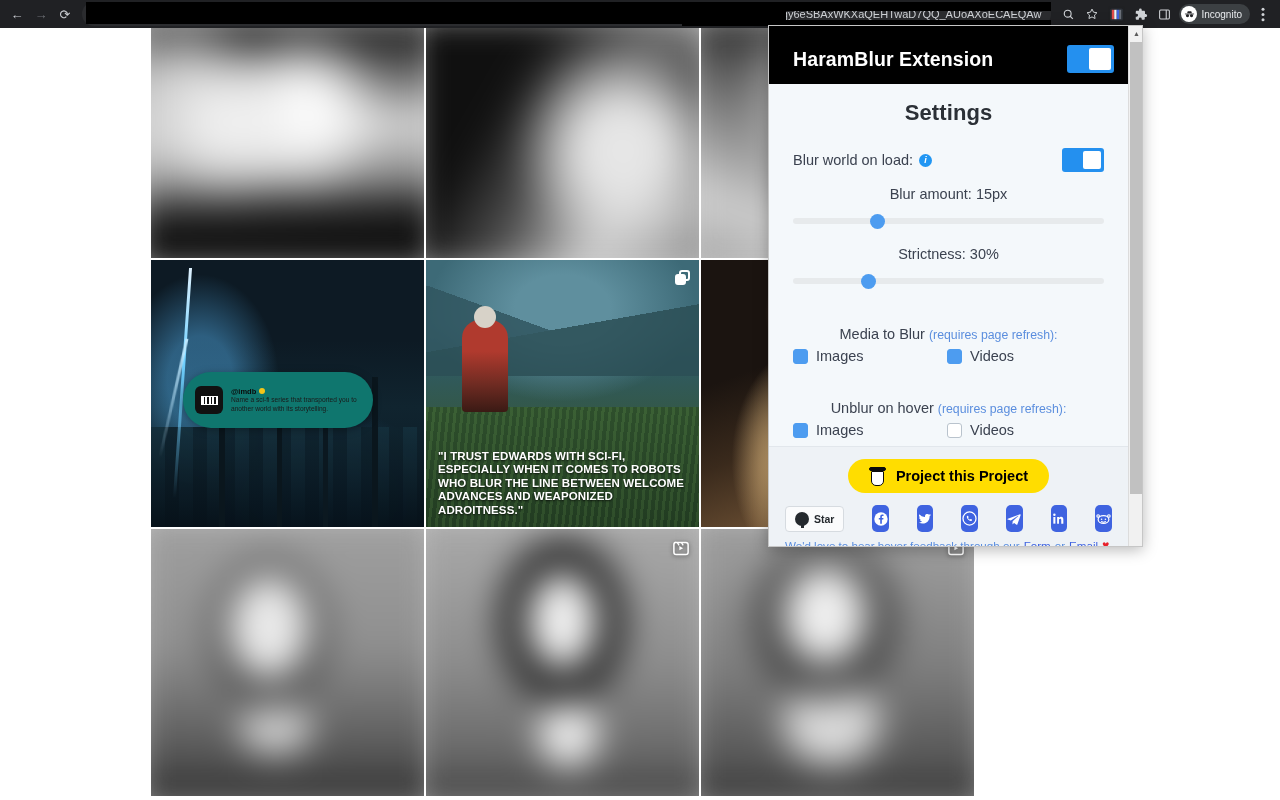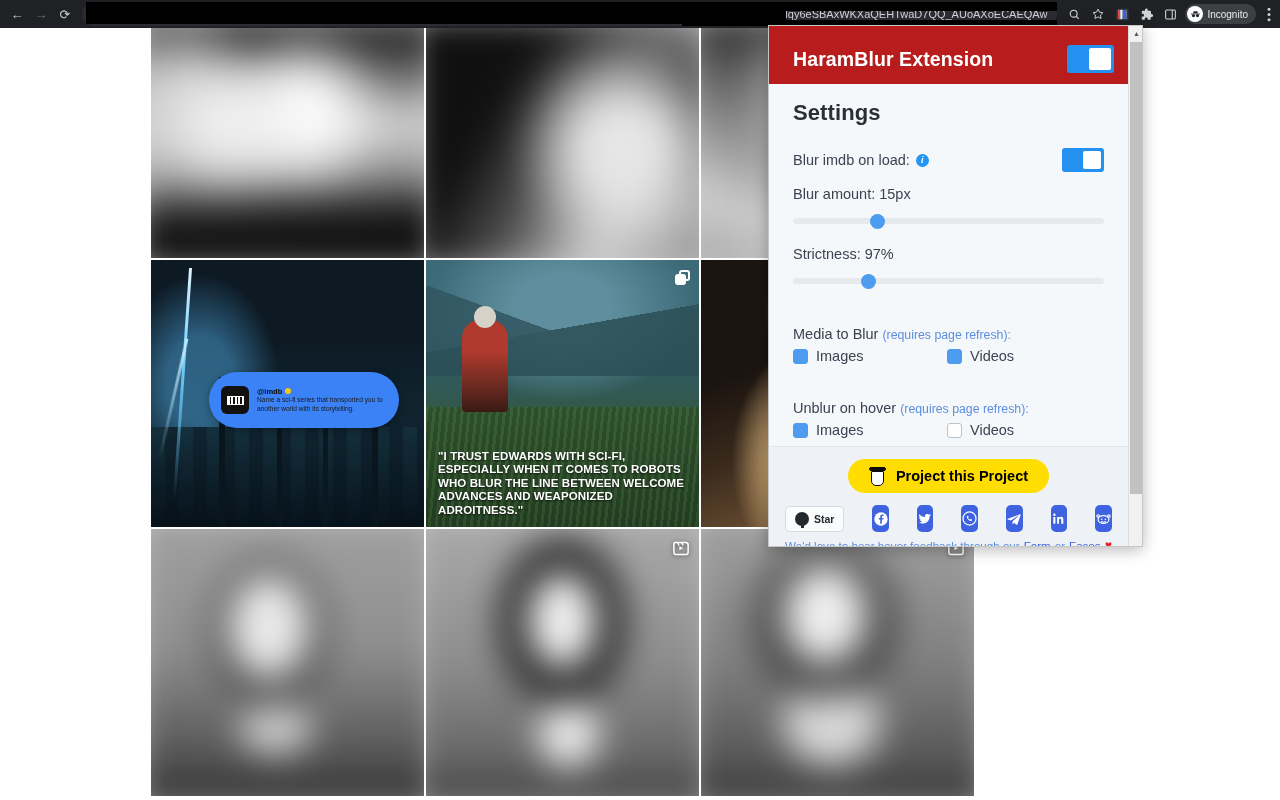--- a/index.html
+++ b/index.html
@@ -42,21 +42,21 @@
     color: #cfd2d6; font-size: 11px; white-space: nowrap;
     text-align: right; width: 100%;
     font-family: "Liberation Sans", sans-serif;
   }
   
   .redact {
     position: absolute; background: #000;
     pointer-events: none;
   }
 
-  .toolbar-right { display: flex; align-items: center; gap: 2px; }
+  .toolbar-right { display: flex; align-items: center; gap: 2px; padding-right: 6px; }
   .tb-icon {
     width: 22px; height: 22px;
     display: flex; align-items: center; justify-content: center;
     color: #cfd2d6;
   }
   .ext-icon-chip {
     width: 17px; height: 17px; border-radius: 3px;
     background: #1f2023;
     display: flex; align-items: center; justify-content: center;
     overflow: hidden;
@@ -160,23 +160,23 @@
       linear-gradient(180deg, rgba(10,24,34,.1), rgba(6,16,24,.95)),
       repeating-linear-gradient(90deg, #16323f 0 14px, #102530 14px 28px);
     opacity: .95;
   }
   .poles {
     position: absolute; left: 0; bottom: 0; width: 100%; height: 150px;
     background:
       linear-gradient(90deg, transparent 0 25%, #0a161d 25% 27%, transparent 27% 46%, #0a161d 46% 48%, transparent 48% 63%, #0b1820 63% 65%, transparent 65% 81%, #0a161d 81% 83%, transparent 83%);
   }
   .imdb-card {
-    position: absolute; left: 58px; top: 112px;
+    position: absolute; left: 32px; top: 112px;
     width: 190px; height: 56px;
-    background: #3b82f6; border-radius: 28px;
+    background: #0f766e; border-radius: 28px;
     display: flex; align-items: center; gap: 8px;
     padding: 0 12px;
     box-shadow: 0 2px 8px rgba(0,0,0,.35);
   }
   .imdb-logo {
     width: 28px; height: 28px; border-radius: 6px;
     background: #111; flex: 0 0 auto;
     display: flex; align-items: center; justify-content: center;
   }
   .imdb-logo .bars {
@@ -268,38 +268,38 @@
     display: flex; flex-direction: column;
   }
   .popup-body-wrap { position: relative; flex: 1; display: flex; }
   .popup-inner {
     width: 359px; height: 100%;
     display: flex; flex-direction: column;
     background: #f4f8fb;
   }
 
   .pp-header {
-    background: #b91c1c; height: 58px;
+    background: #000000; height: 58px;
     display: flex; align-items: center; justify-content: space-between;
     padding: 8px 14px 0 24px;
     flex: 0 0 auto;
   }
   .pp-title {
     color: #ffffff; font-size: 19.5px; font-weight: bold;
     letter-spacing: .1px;
   }
   .toggle-hdr {
     width: 47px; height: 28px; border-radius: 3px;
     background: #2490ef; position: relative;
     padding: 3px;
     display: flex; justify-content: flex-end; align-items: center;
   }
   .toggle-hdr .knob { width: 22px; height: 22px; background: #fff; border-radius: 2px; }
 
-  .pp-content { padding: 16px 24px 0 24px; flex: 1 1 auto; }
+  .pp-content { padding: 16px 24px 0 24px; flex: 1 1 auto; text-align: center; }
   .pp-h2 {
     font-size: 22px; color: #2b3036; font-weight: bold;
     margin-bottom: 22px; letter-spacing: .1px;
   }
 
   .row-inline {
     display: flex; align-items: center; justify-content: space-between;
     margin-bottom: 14px;
   }
   .lbl-main { font-size: 14.5px; color: #3b4250; display:flex; align-items:center; gap:6px; }
@@ -502,35 +502,35 @@
         <div class="toggle-hdr">
           <div class="knob"></div>
         </div>
       </div>
 
       <div class="pp-content">
         <div class="pp-h2">Settings</div>
 
         <div class="row-inline">
           <div class="lbl-main">
-            <span>Blur imdb on load:</span>
+            <span>Blur world on load:</span>
             <span class="info-i">i</span>
           </div>
           <div class="toggle-sm">
             <div class="knob"></div>
           </div>
         </div>
 
         <div class="slider-label">Blur amount: 15px</div>
         <div class="slider">
           <div class="track"></div>
           <div class="thumb" id="thumb-blur" style="left: calc(27% - 7px);"></div>
         </div>
 
-        <div class="slider-label">Strictness: 97%</div>
+        <div class="slider-label">Strictness: 30%</div>
         <div class="slider">
           <div class="track"></div>
           <div class="thumb" id="thumb-strict" style="left: calc(24% - 7px);"></div>
         </div>
 
         <div class="group">
           <div class="group-title">
             <span>Media to Blur</span>
             <span class="hint">(requires page refresh):</span>
           </div>
@@ -623,21 +623,21 @@
               <circle cx="4.4" cy="8.5" r="1.8" fill="none" stroke="#fff" stroke-width="1.6"></circle>
               <path d="M9.3 16.3c1.6 1.1 3.8 1.1 5.4 0" stroke="#fff" stroke-width="1.5" fill="none" stroke-linecap="round"></path>
             </svg>
           </div>
         </div>
 
         <div class="feedback">
           <span>We'd love to hear hover feedback through our</span>
           <span class="lnk">Form</span>
           <span>or</span>
-          <span class="lnk">Faces</span>
+          <span class="lnk">Email</span>
           <span class="heart">♥</span>
         </div>
       </div>
     </div>
 
     <div class="pp-scroll">
       <div class="arrow up">▲</div>
       <div class="thumb"></div>
       <div class="arrow down">▼</div>
     </div>

